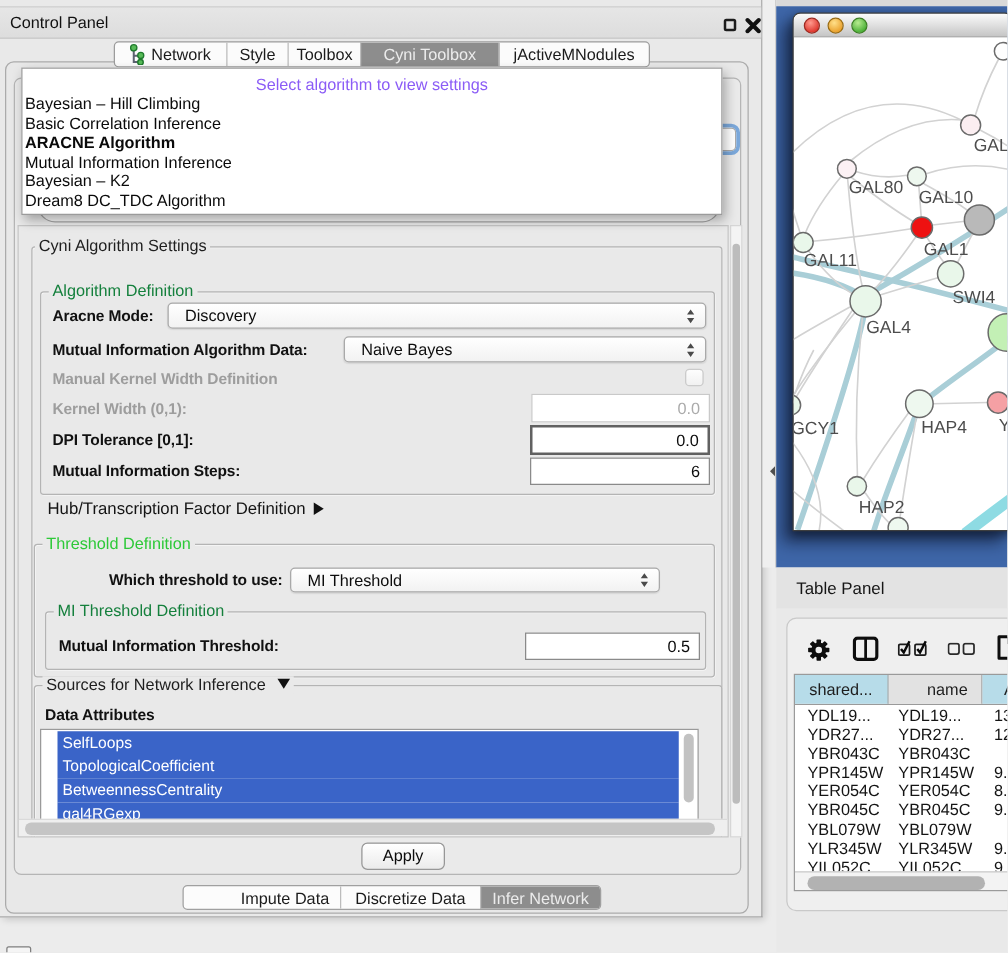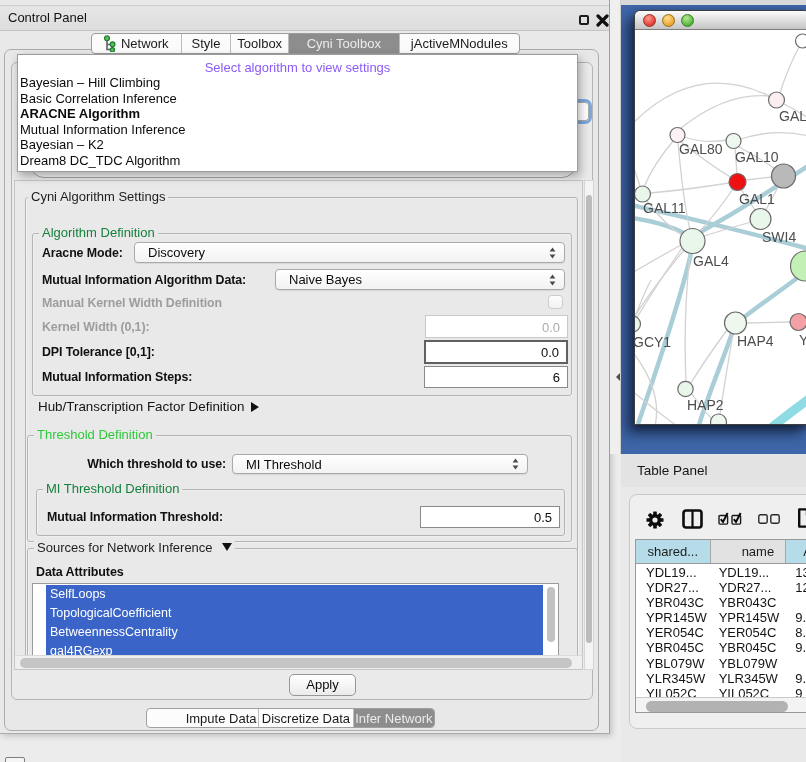--- a/index.html
+++ b/index.html
@@ -103,21 +103,21 @@
   #attr-list .rows { position:absolute; left:13px; top:1px; width:497px; }
   #attr-list .row { height:19px; line-height:19px; background:#3a64c8; color:#fff;
      font-size:12.5px; padding-left:4px; }
   #attr-list .sb { position:absolute; right:3px; top:3px; width:8px; height:55px;
      background:#c2c2c2; border-radius:4px; }
 
   #apply-btn { left:272px; top:674px; width:67px; height:22px; border:1px solid #979797;
      border-radius:5px; background:linear-gradient(#ffffff,#ebebeb); font-size:13px; color:#0c0c0c;
      text-align:center; line-height:20px; z-index:3;margin-left:17px; }
 
-  #cp-bottom-tabbar { left:146px; top:708px; width:289px; height:20px; display:flex;
+  #cp-bottom-tabbar { left:146px; top:708px; width:335px; height:20px; display:flex;
      border:1px solid #a0a0a0; border-radius:4px; background:#fcfcfc; overflow:hidden; z-index:5;padding-left:37px; }
   #cp-bottom-tabbar .tab { height:100%; display:flex; align-items:center; justify-content:center;
      font-size:13px; color:#1b1b1b; border-left:1px solid #bcbcbc; }
   #cp-bottom-tabbar .tab:first-child { border-left:none; }
   #cp-bottom-tabbar .tab.selected { background:#8d8d8d; color:#ececec; }
   #cp-bottom-tabbar .tab:nth-child(1){ width:96px; }
   #cp-bottom-tabbar .tab:nth-child(2){ width:122px; }
   #cp-bottom-tabbar .tab:nth-child(3){ width:105px; }
 
   

